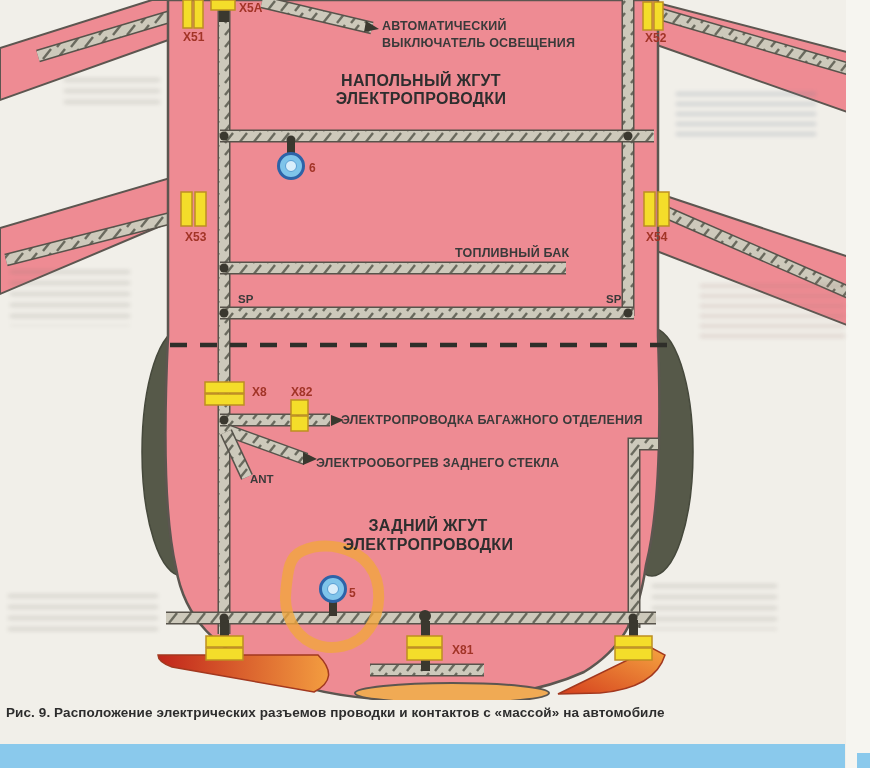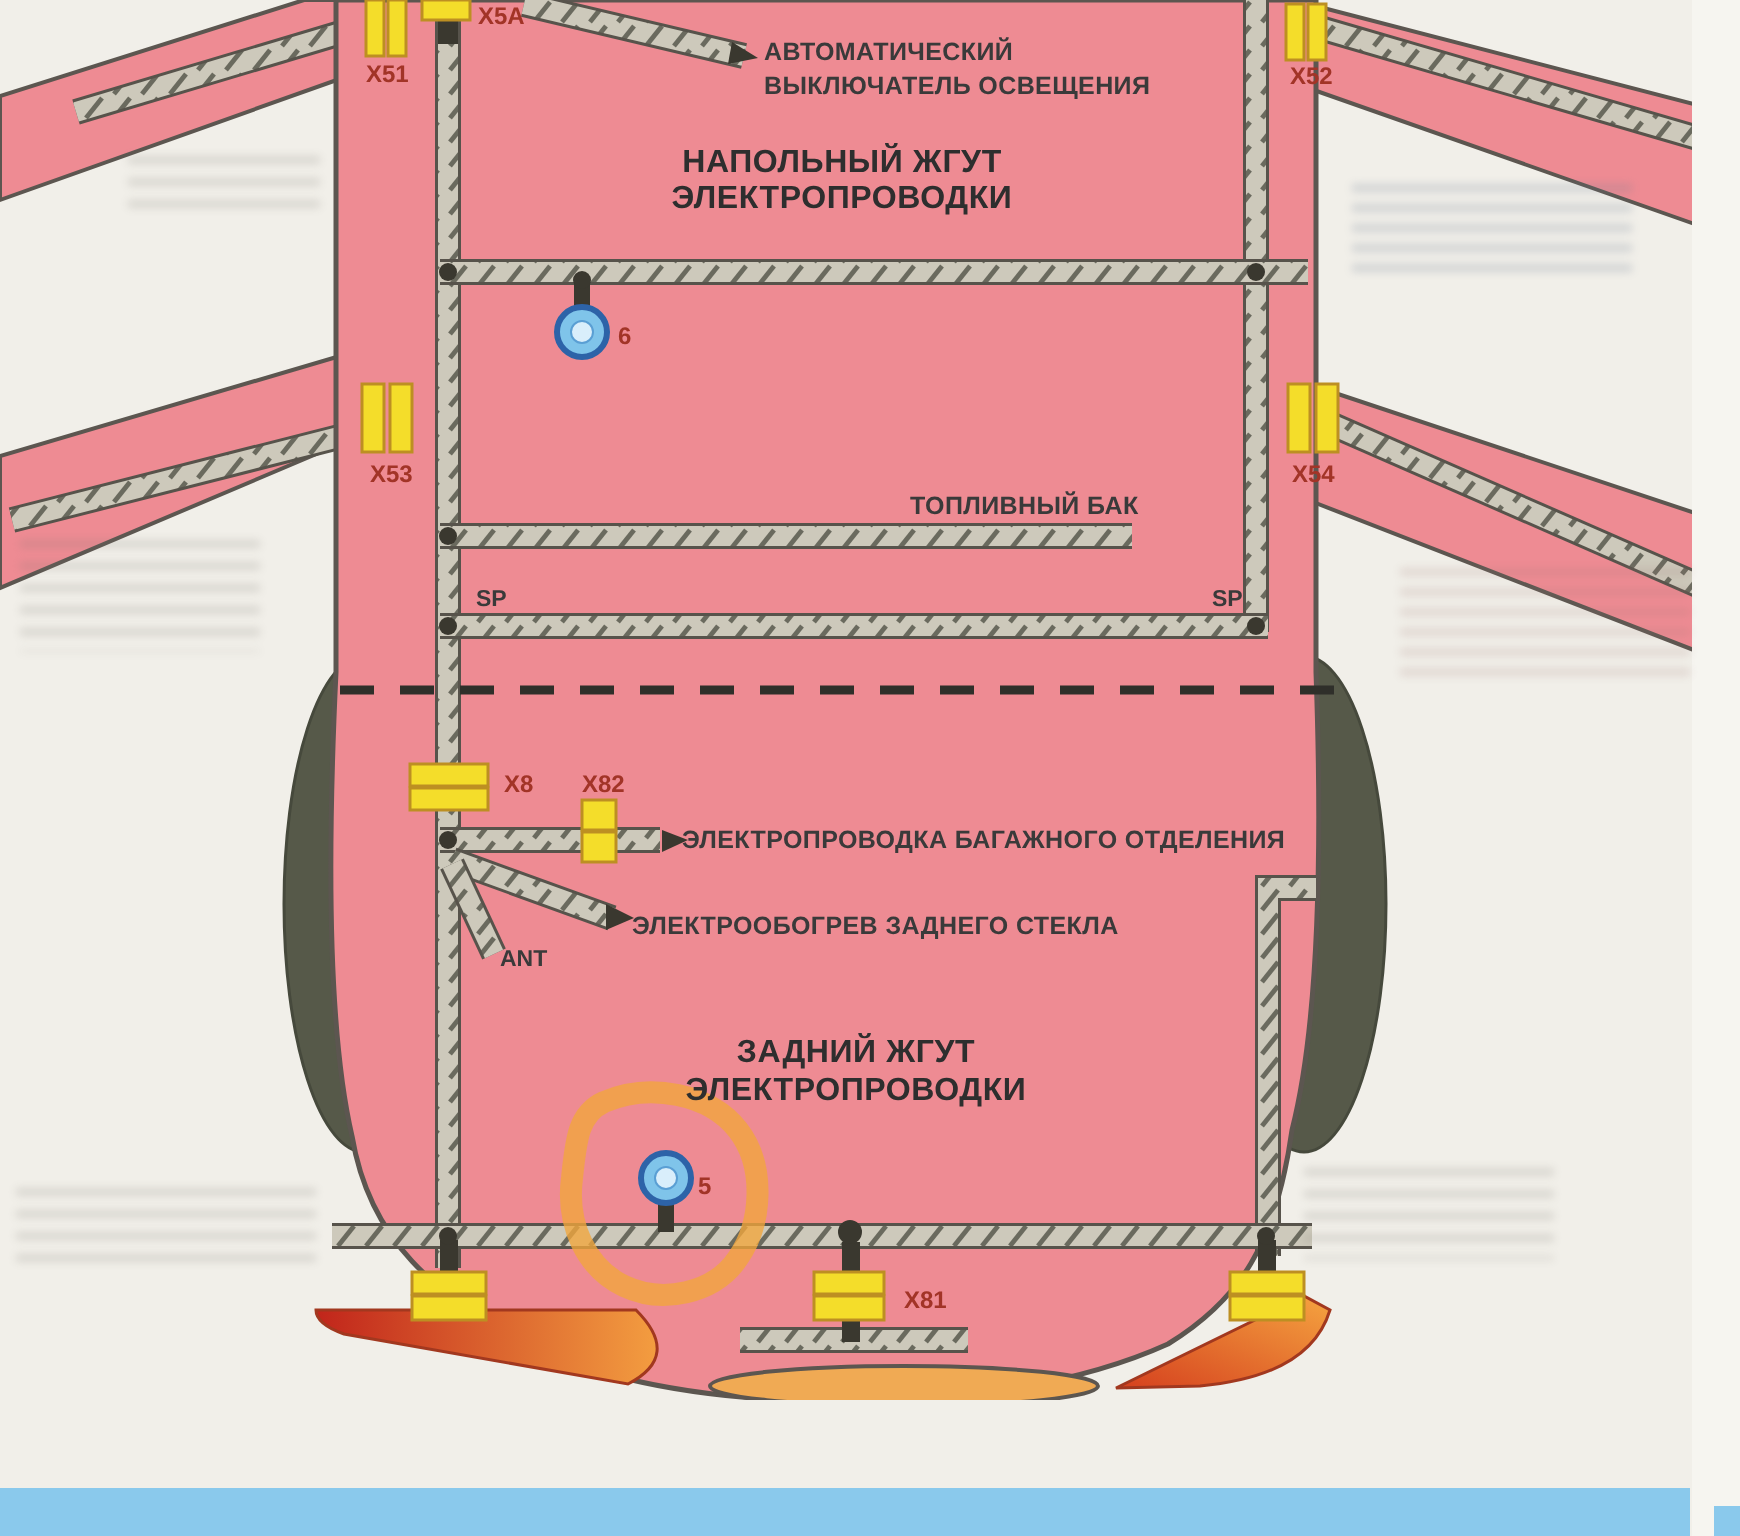--- a/index.html
+++ b/index.html
@@ -220,15 +220,16 @@
       <text class="lblr" x="185" y="241">X53</text>
       <text class="lblr" x="646" y="241">X54</text>
       <text class="lblr" x="252" y="396">X8</text>
       <text class="lblr" x="291" y="396">X82</text>
       <text class="lblr" x="452" y="654">X81</text>
       <text class="lblr" x="309" y="172">6</text>
       <text class="lblr" x="349" y="597">5</text>
     </g>
   </svg>
 
+  <div class="caption">Рис. 9. Расположение электрических разъемов проводки и контактов с «массой» на автомобиле</div>
   <div class="bar"></div>
   <div class="bar2"></div>
 </div>
 
 </body></html>

